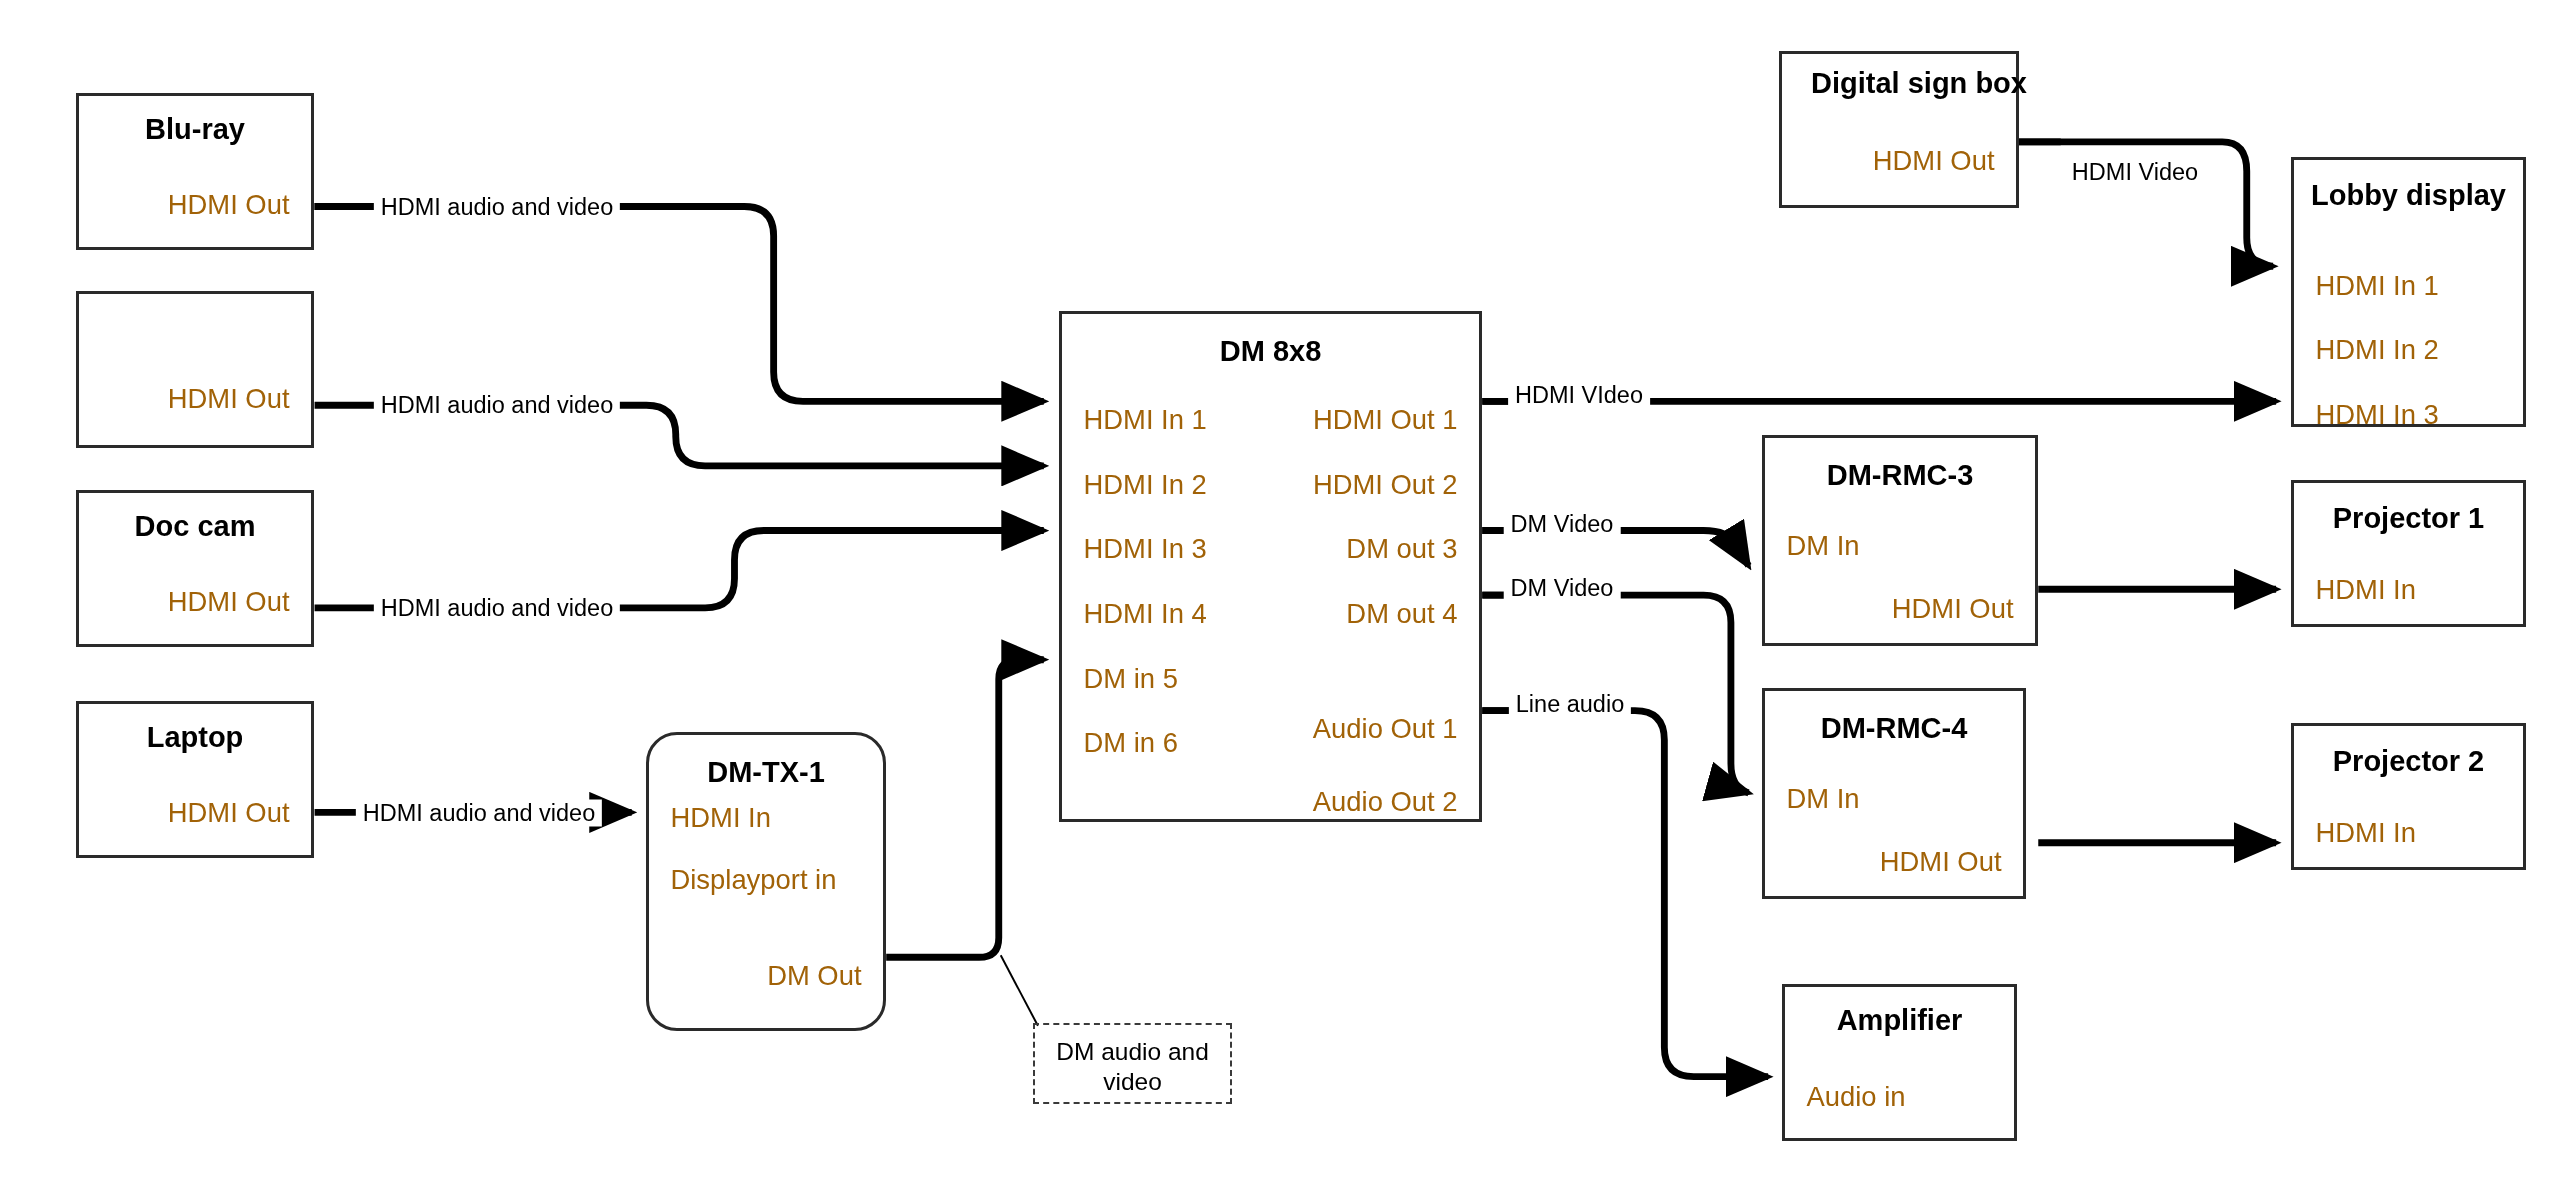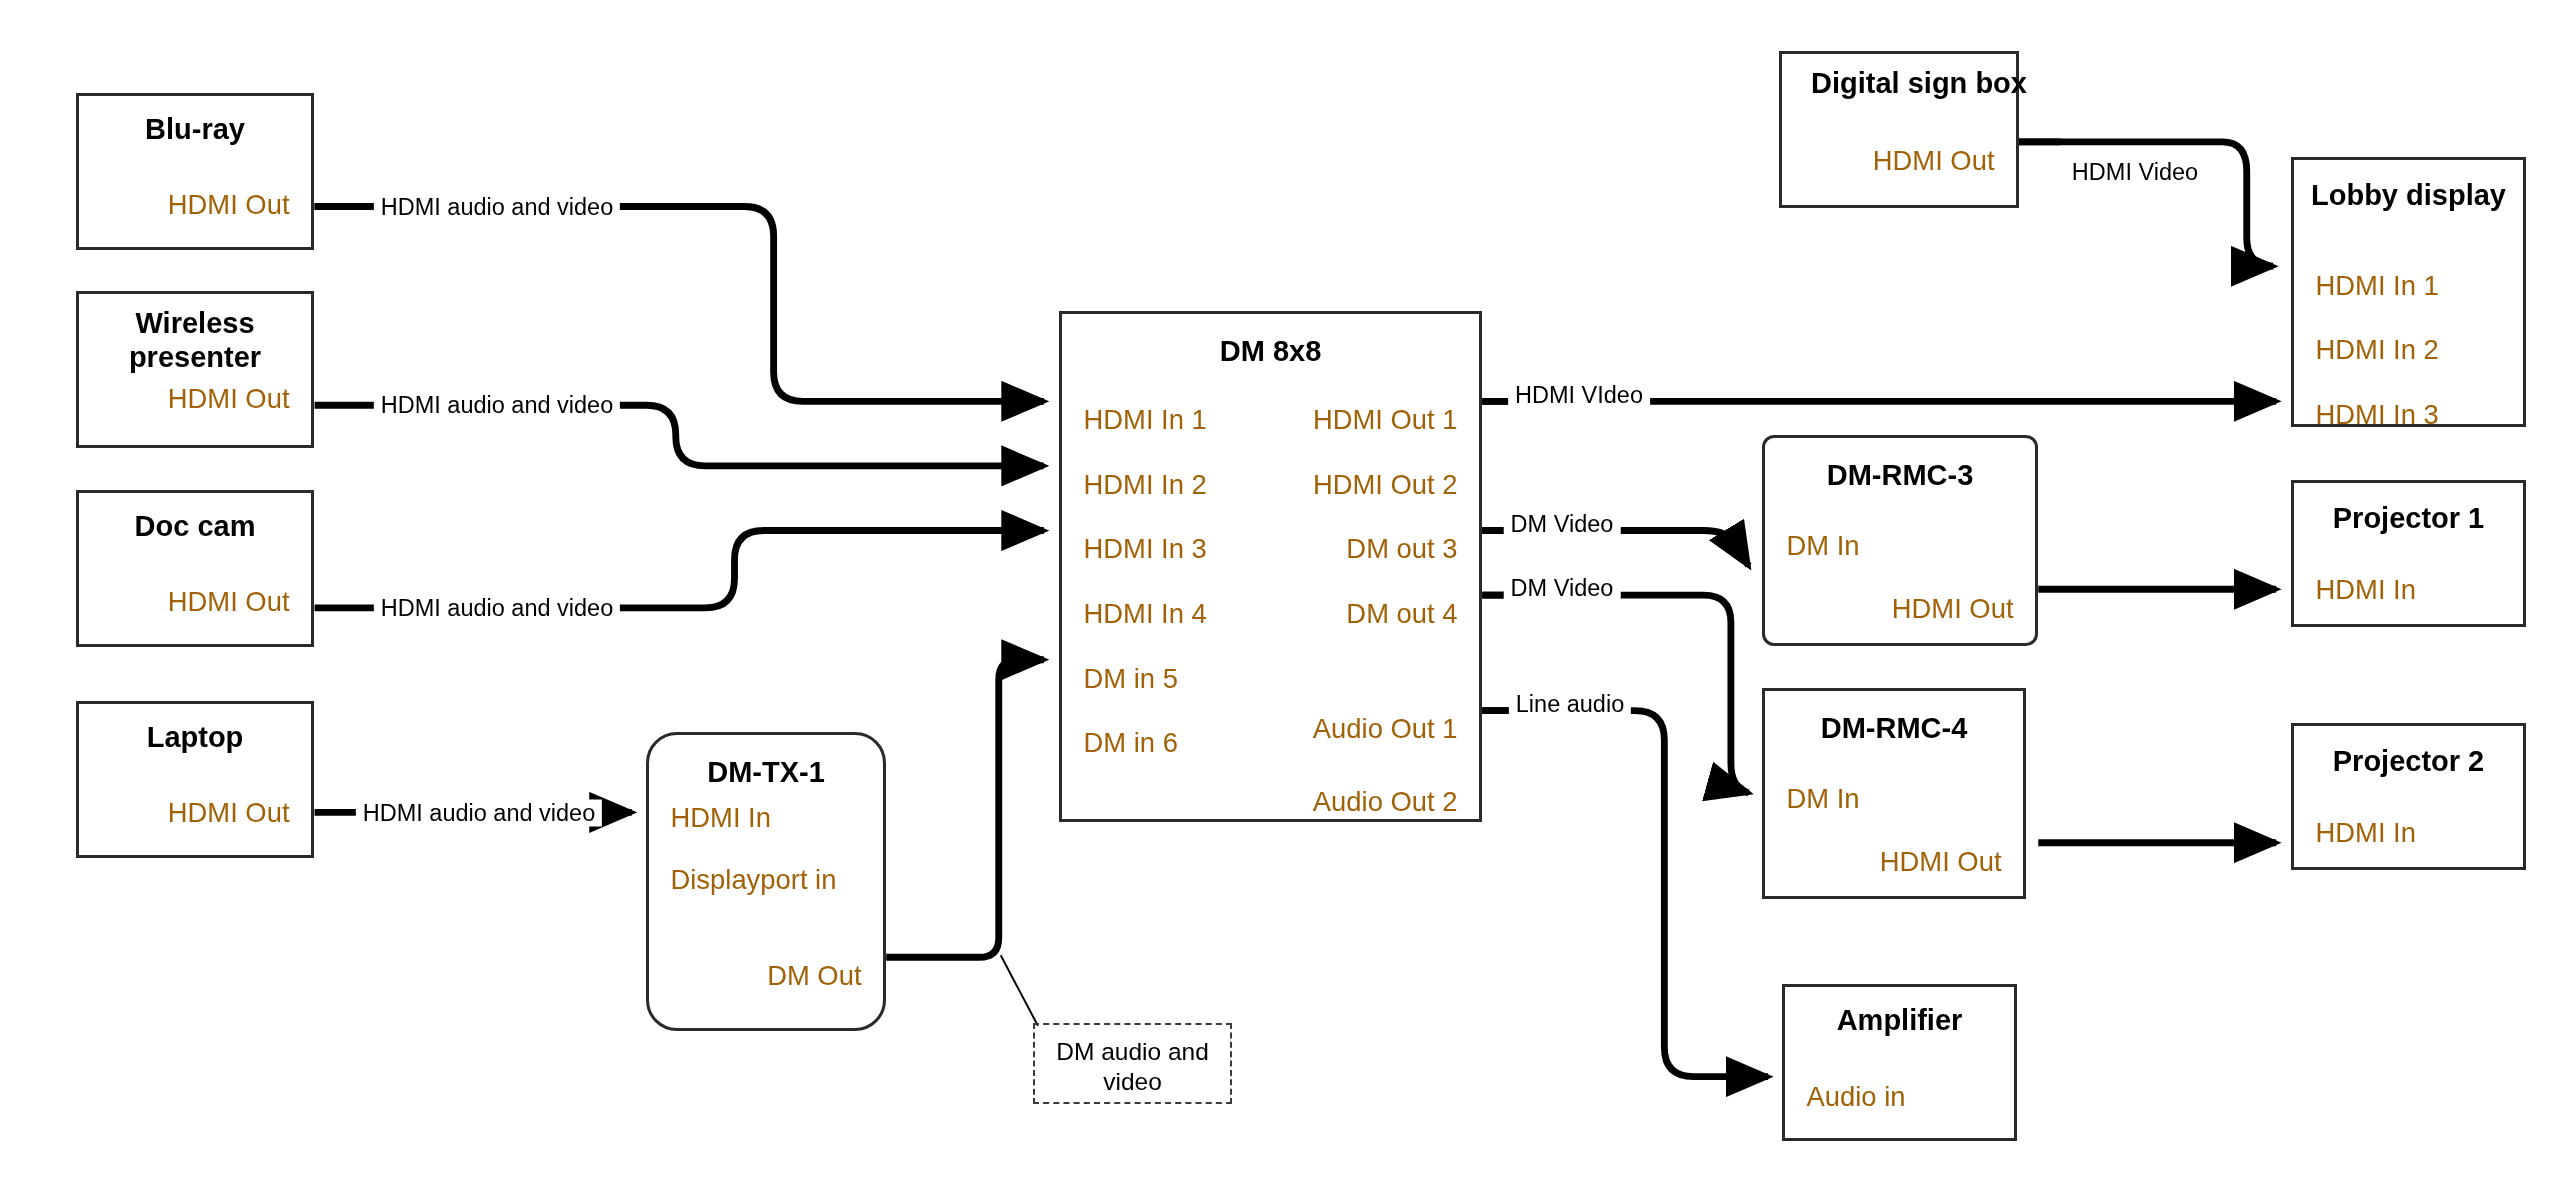--- a/index.html
+++ b/index.html
@@ -101,21 +101,20 @@
         <path d="M 1514 726 L 1552 726" fill="none" stroke="#000000" stroke-width="7" stroke-linecap="butt" stroke-linejoin="round"></path>
       </g>
   </svg>
 
   <div id="node-layer">
       <div class="node" style="left: 76px; top: 93px; width: 238px; height: 157px;">
         <div class="node-title" style="top: 15.7px;">Blu-ray</div>
         <div class="port right" style="top: 93px;">HDMI Out</div>
       </div>
       <div class="node" style="left: 76px; top: 291px; width: 238px; height: 157px;">
-        <div class="node-title" style="top: 11.7px;">Wireless presenter</div>
         <div class="port right" style="top: 89px;">HDMI Out</div>
       </div>
       <div class="node" style="left: 76px; top: 490px; width: 238px; height: 157px;">
         <div class="node-title" style="top: 15.7px;">Doc cam</div>
         <div class="port right" style="top: 93px;">HDMI Out</div>
       </div>
       <div class="node" style="left: 76px; top: 701px; width: 238px; height: 157px;">
         <div class="node-title" style="top: 15.7px;">Laptop</div>
         <div class="port right" style="top: 93px;">HDMI Out</div>
       </div>
@@ -143,21 +142,21 @@
       <div class="node" style="left: 1779px; top: 51px; width: 240px; height: 157px;">
         <div class="node-title" style="top: 11.7px; margin-left: 20px;">Digital sign box</div>
         <div class="port right" style="top: 91px;">HDMI Out</div>
       </div>
       <div class="node" style="left: 2291px; top: 157px; width: 235px; height: 270px;">
         <div class="node-title" style="top: 17.6px;">Lobby display</div>
         <div class="port left" style="top: 110px;">HDMI In 1</div>
         <div class="port left" style="top: 174px;">HDMI In 2</div>
         <div class="port left" style="top: 239px;">HDMI In 3</div>
       </div>
-      <div class="node" style="left: 1762px; top: 435px; width: 276px; height: 211px; border-radius: 12px;">
+      <div class="node" style="left: 1762px; top: 435px; width: 276px; height: 211px;">
         <div class="node-title" style="top: 19.6px;">DM-RMC-3</div>
         <div class="port left" style="top: 92px;">DM In</div>
         <div class="port right" style="top: 155px;">HDMI Out</div>
       </div>
       <div class="node" style="left: 2291px; top: 480px; width: 235px; height: 147px;">
         <div class="node-title" style="top: 17.6px;">Projector 1</div>
         <div class="port left" style="top: 91px;">HDMI In</div>
       </div>
       <div class="node" style="left: 1762px; top: 688px; width: 264px; height: 211px; text-decoration: underline;">
         <div class="node-title" style="top: 19.6px;">DM-RMC-4</div>

